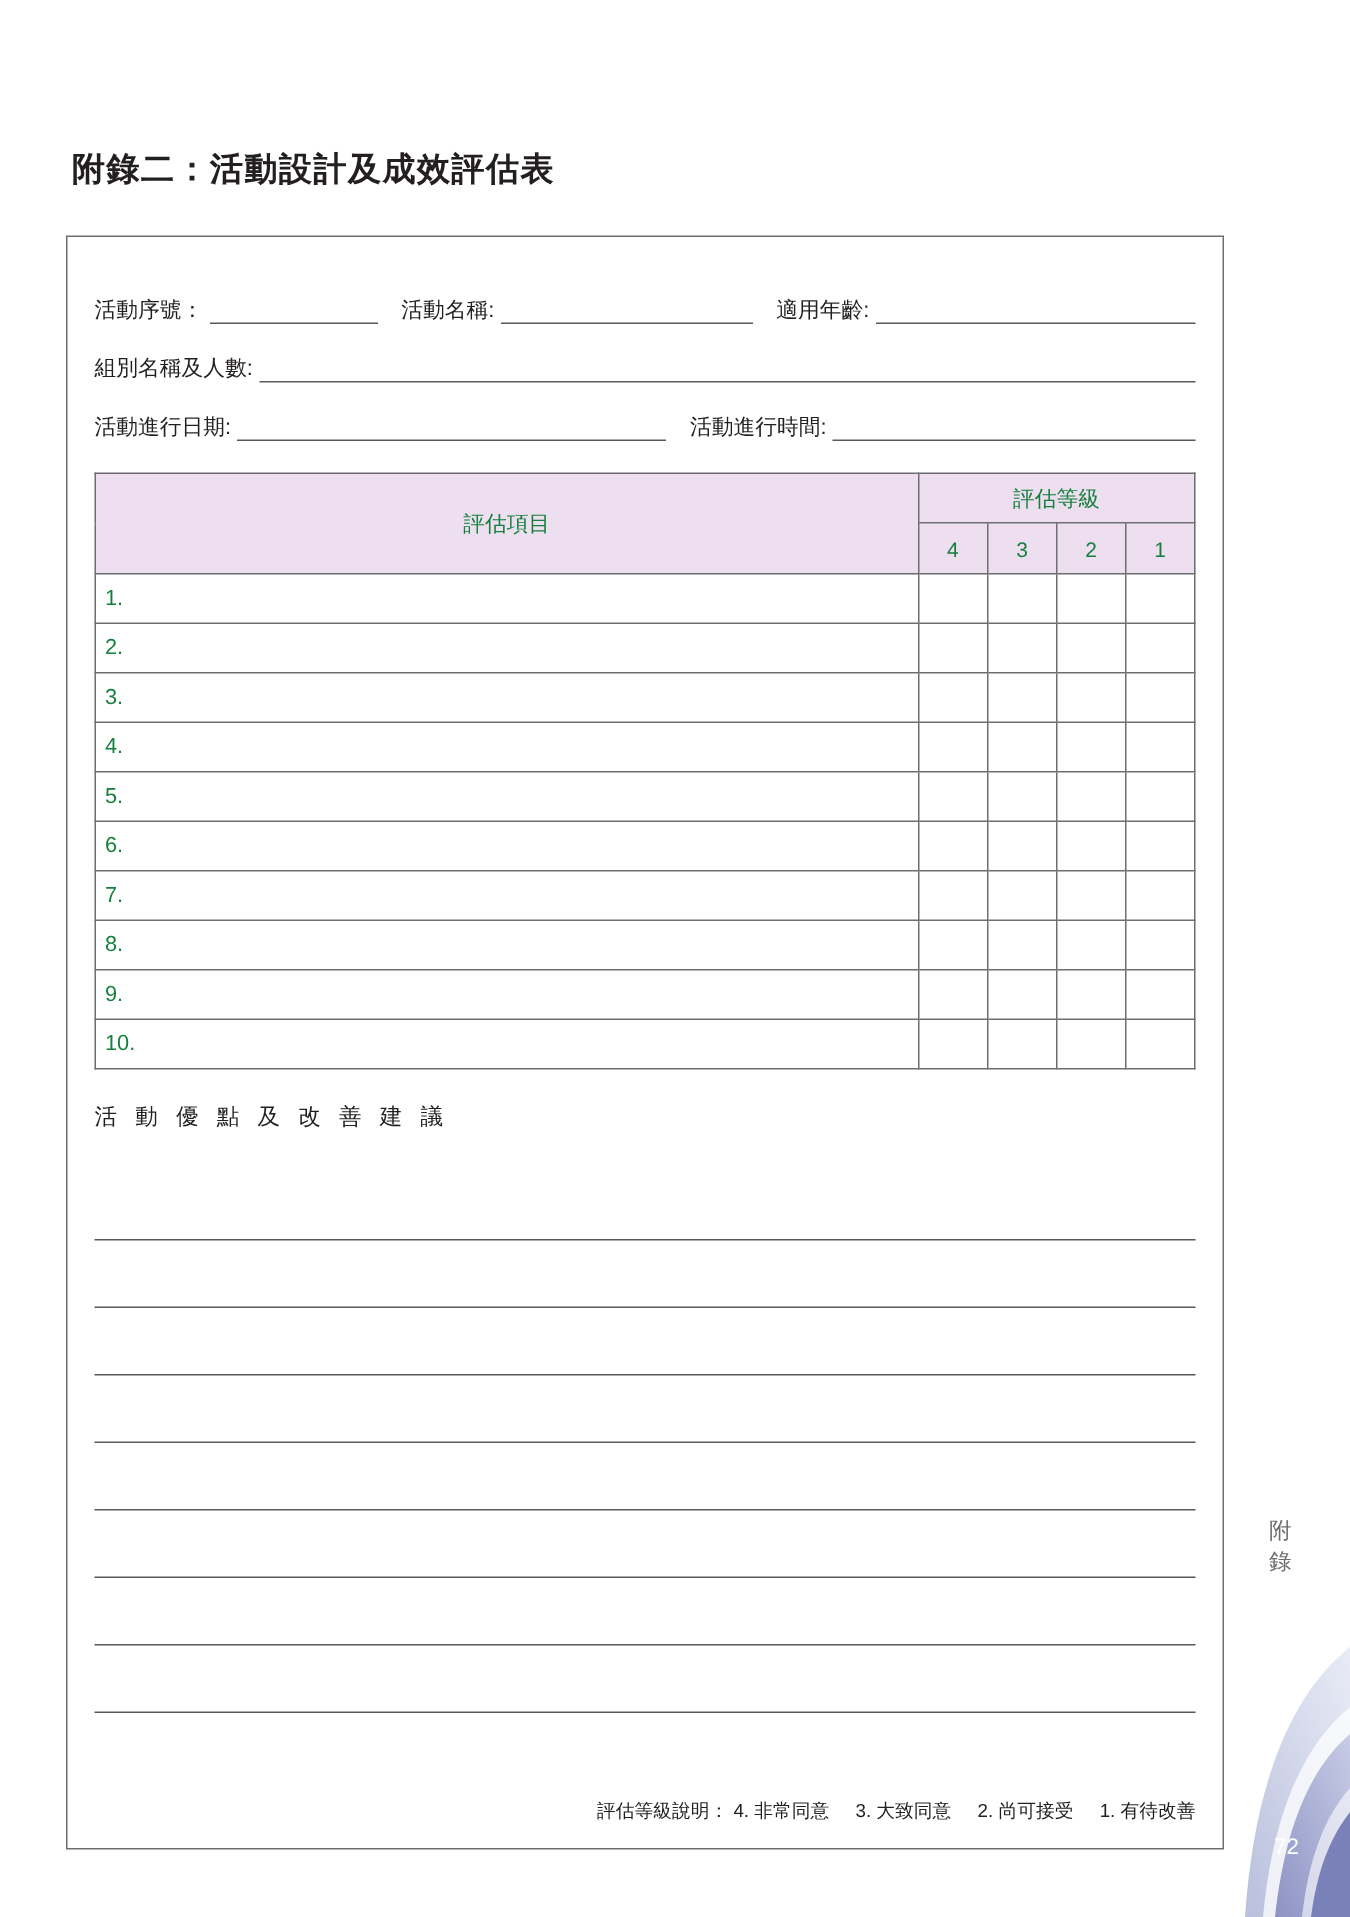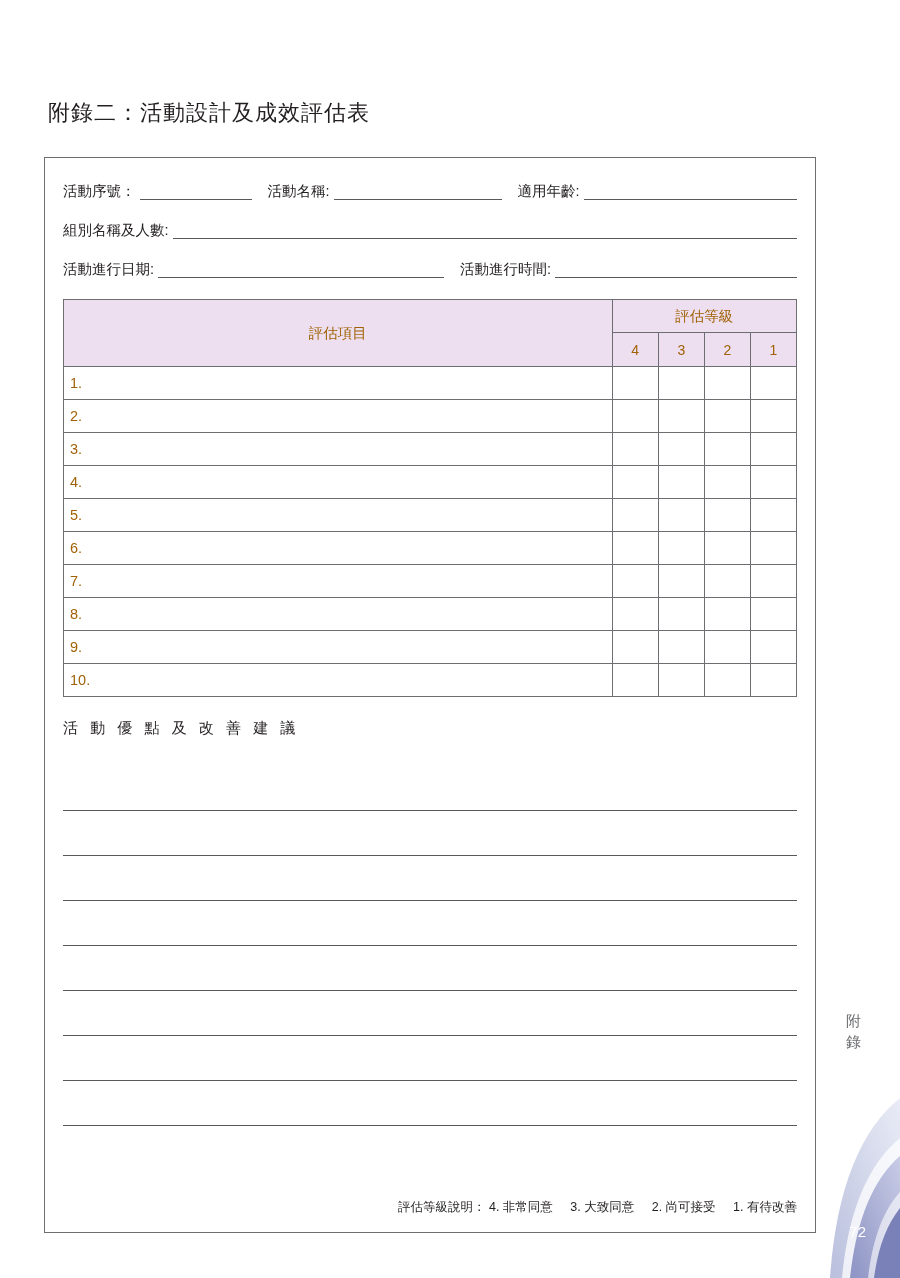--- a/index.html
+++ b/index.html
@@ -15,41 +15,41 @@
     position: relative;
     overflow: hidden;
   }
 
   
   .page-title {
     position: absolute;
     left: 48px;
     top: 98px;
     font-size: 22px;
-    font-weight: normal;
+    font-weight: bold;
     letter-spacing: 1px;
     color: #231f20;
   }
 
   
   .form-box {
     position: absolute;
     left: 44px;
     top: 157px;
     width: 772px;
     height: 1076px;
     border: 1px solid #6d6e71;
     box-sizing: border-box;
     background: #fff;
   }
 
   .form-inner {
     position: absolute;
     left: 18px;
-    top: 24px;
+    top: 40px;
     right: 18px;
   }
 
   
   .field-row {
     display: flex;
     align-items: flex-end;
     font-size: 14.5px;
     margin-bottom: 21px;
     white-space: nowrap;
@@ -71,21 +71,21 @@
   .rating-table {
     border-collapse: collapse;
     width: 100%;
     margin-top: 12px;
     table-layout: fixed;
   }
   .rating-table th, .rating-table td {
     border: 1px solid #6d6e71;
     font-weight: normal;
     font-size: 14.5px;
-    color: #a16207;
+    color: #15803d;
   }
   .rating-table th.head-item {
     background: #eddff0;
     height: 62px;
     text-align: center;
     vertical-align: middle;
   }
   .rating-table th.head-grade {
     background: #eddff0;
     height: 30px;

